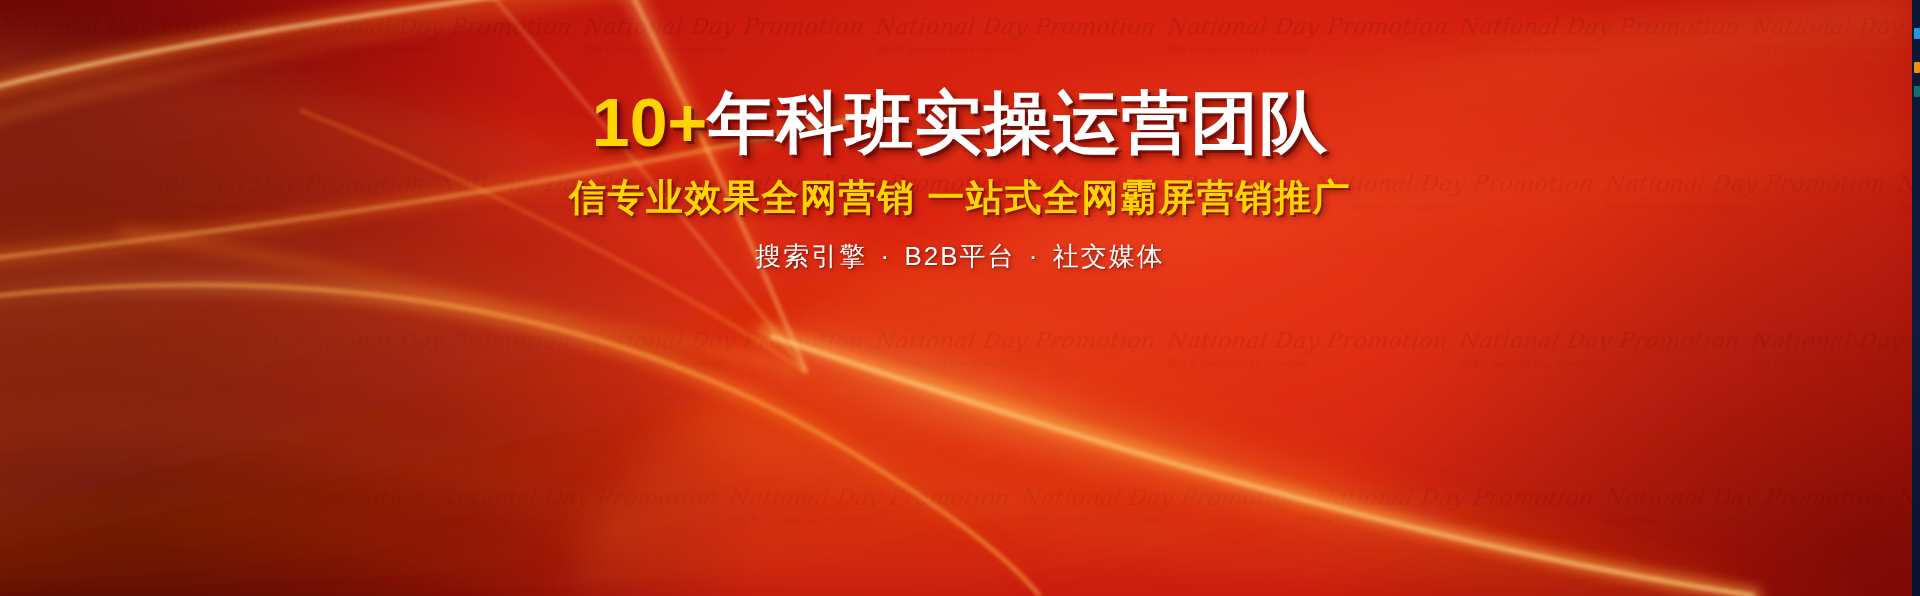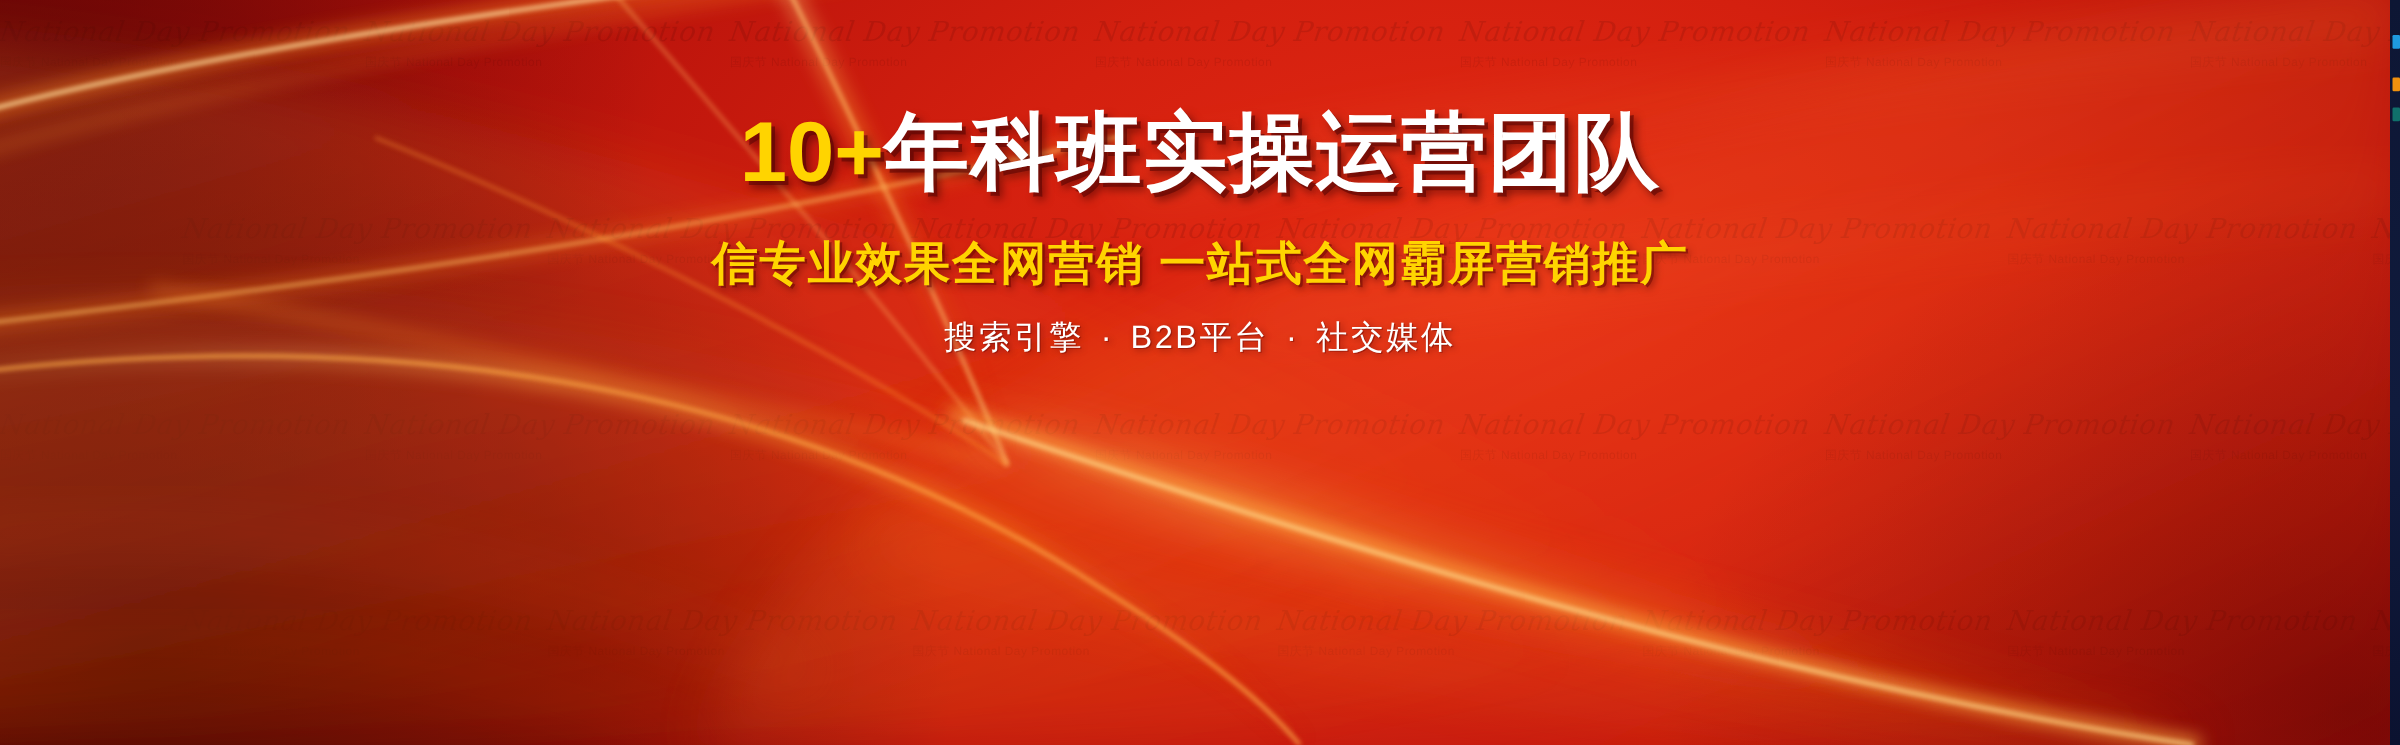--- a/index.html
+++ b/index.html
@@ -111,21 +111,21 @@
   }
   .headline .hl-num {
     color: #FFD400;
     letter-spacing: 0px;
   }
   .headline .hl-rest {
     color: #ffffff;
   }
 
   .subline {
-    margin-top: 30px;
+    margin-top: 17px;
     font-size: 37px;
     font-weight: 700;
     letter-spacing: 1.5px;
     color: #FFD400;
     white-space: nowrap;
     text-shadow:
       2px 2px 0 rgba(110,10,4,0.55),
       3px 3px 6px rgba(70,3,2,0.5);
   }
 

